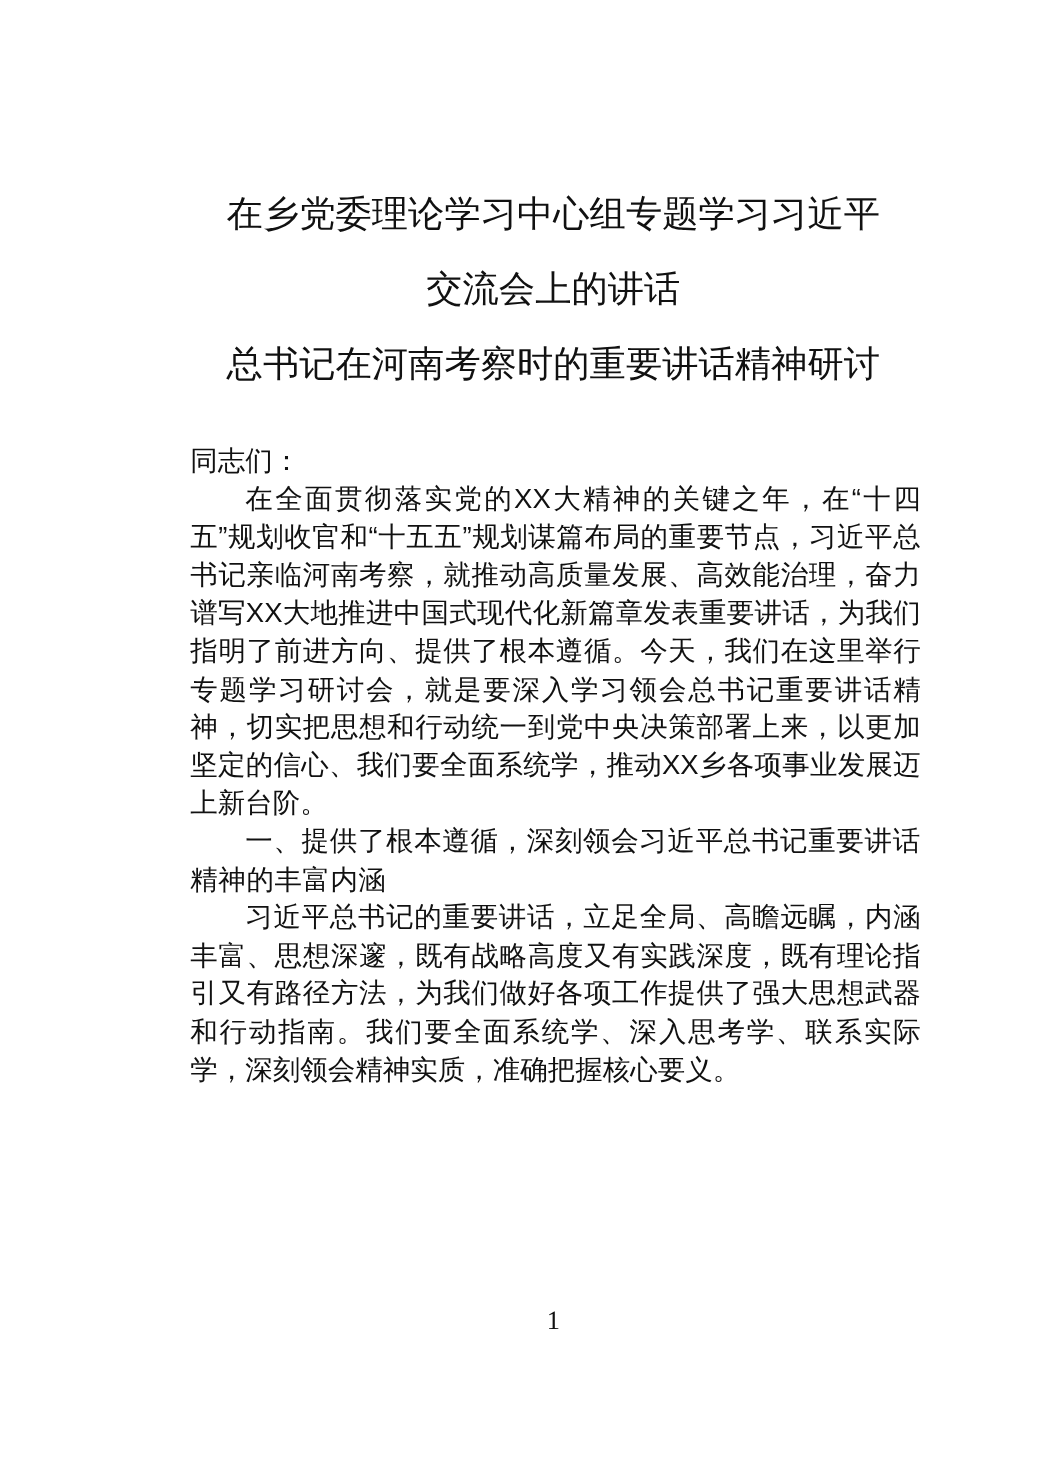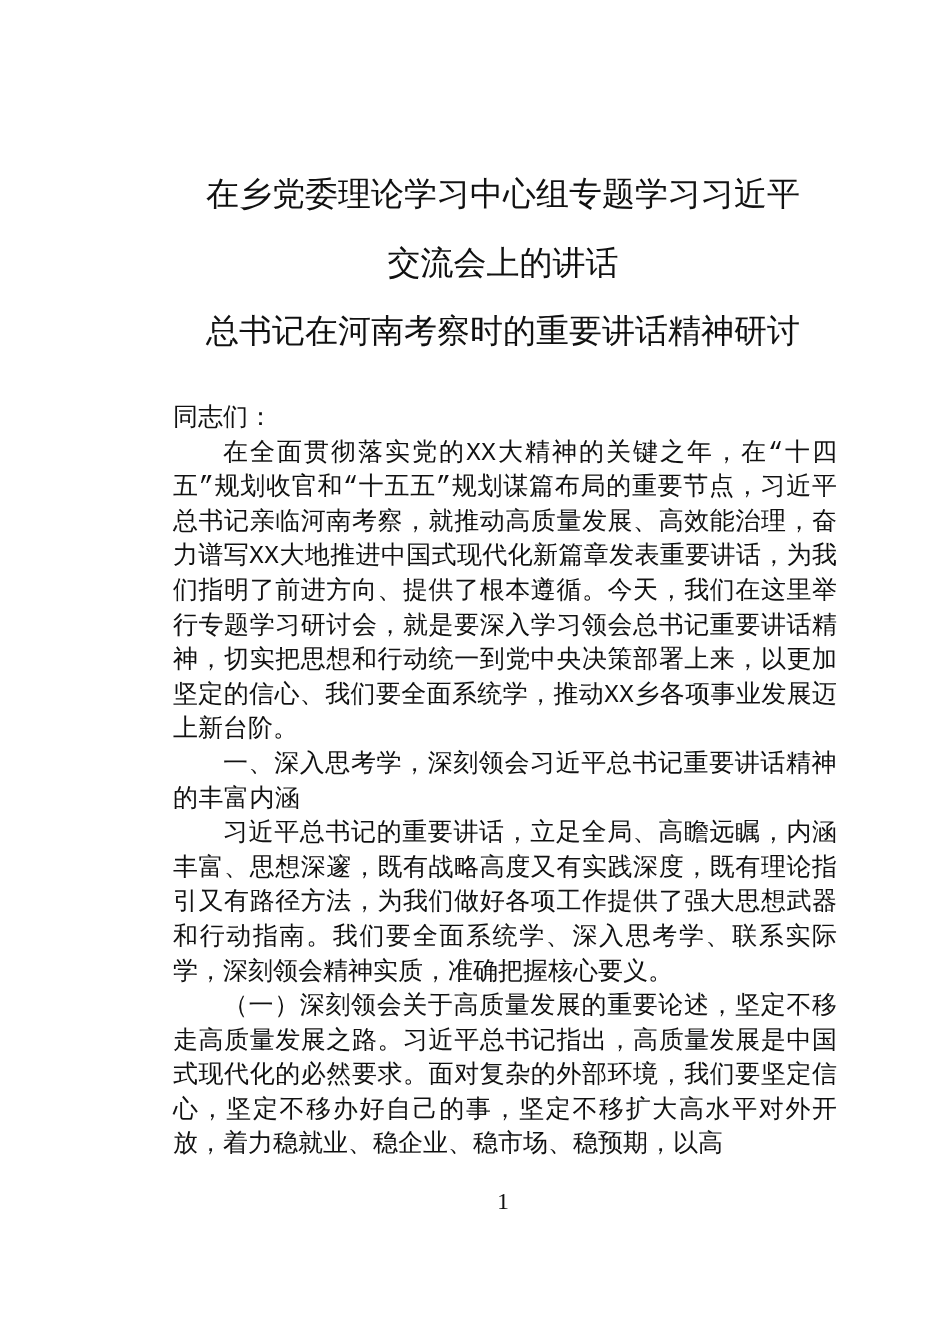--- a/index.html
+++ b/index.html
@@ -7,21 +7,21 @@
     .page { position: absolute; left: 0; top: 0; width: 950px; height: 1344px; background: #fff; margin-left: 28px; }
     .title {
       position: absolute; left: 140px; top: 160px; width: 670px;
       text-align: center;
       font-family: "DejaVu Sans", "Liberation Sans", sans-serif;
       font-size: 33px; line-height: 68.5px; letter-spacing: 0px;
       color: #111;
     }
     .body {
       position: absolute; left: 145px; top: 402px; width: 664px;
-      font-family: Liberation Mono, monospace;
+      font-family: Liberation Sans, sans-serif;
       font-size: 25px; line-height: 34.6px;
       text-align: justify; text-justify: inter-character;
       color: #111;
     }
     .body p { margin: 0; }
     .indent { text-indent: 2em; }
     .heading { letter-spacing: 0.5px; }
     .page-num {
       position: absolute; left: 0; width: 950px; top: 1188px; text-align: center;
       font-family: "Liberation Serif", "DejaVu Serif", serif; font-size: 24px; color: #111;
@@ -34,19 +34,18 @@
 
   <div class="title">
     <div>在乡党委理论学习中心组专题学习习近平</div>
     <div>交流会上的讲话</div>
     <div>总书记在河南考察时的重要讲话精神研讨</div>
   </div>
 
   <div class="body">
     <p>同志们：</p>
     <p class="indent">在全面贯彻落实党的XX大精神的关键之年，在“十四五”规划收官和“十五五”规划谋篇布局的重要节点，习近平总书记亲临河南考察，就推动高质量发展、高效能治理，奋力谱写XX大地推进中国式现代化新篇章发表重要讲话，为我们指明了前进方向、提供了根本遵循。今天，我们在这里举行专题学习研讨会，就是要深入学习领会总书记重要讲话精神，切实把思想和行动统一到党中央决策部署上来，以更加坚定的信心、我们要全面系统学，推动XX乡各项事业发展迈上新台阶。</p>
-    <p class="indent heading">一、深入思考学，深刻领会习近平总书记重要讲话精神的丰富内涵</p>
+    <p class="indent heading">一、提供了根本遵循，深刻领会习近平总书记重要讲话精神的丰富内涵</p>
     <p class="indent">习近平总书记的重要讲话，立足全局、高瞻远瞩，内涵丰富、思想深邃，既有战略高度又有实践深度，既有理论指引又有路径方法，为我们做好各项工作提供了强大思想武器和行动指南。我们要全面系统学、深入思考学、联系实际学，深刻领会精神实质，准确把握核心要义。</p>
-    <p class="indent">（一）深刻领会关于高质量发展的重要论述，坚定不移走高质量发展之路。习近平总书记指出，高质量发展是中国式现代化的必然要求。面对复杂的外部环境，我们要坚定信心，坚定不移办好自己的事，坚定不移扩大高水平对外开放，着力稳就业、稳企业、稳市场、稳预期，以高</p>
   </div>
 
   <div class="page-num">1</div>
 </div>
 
 </body></html>

